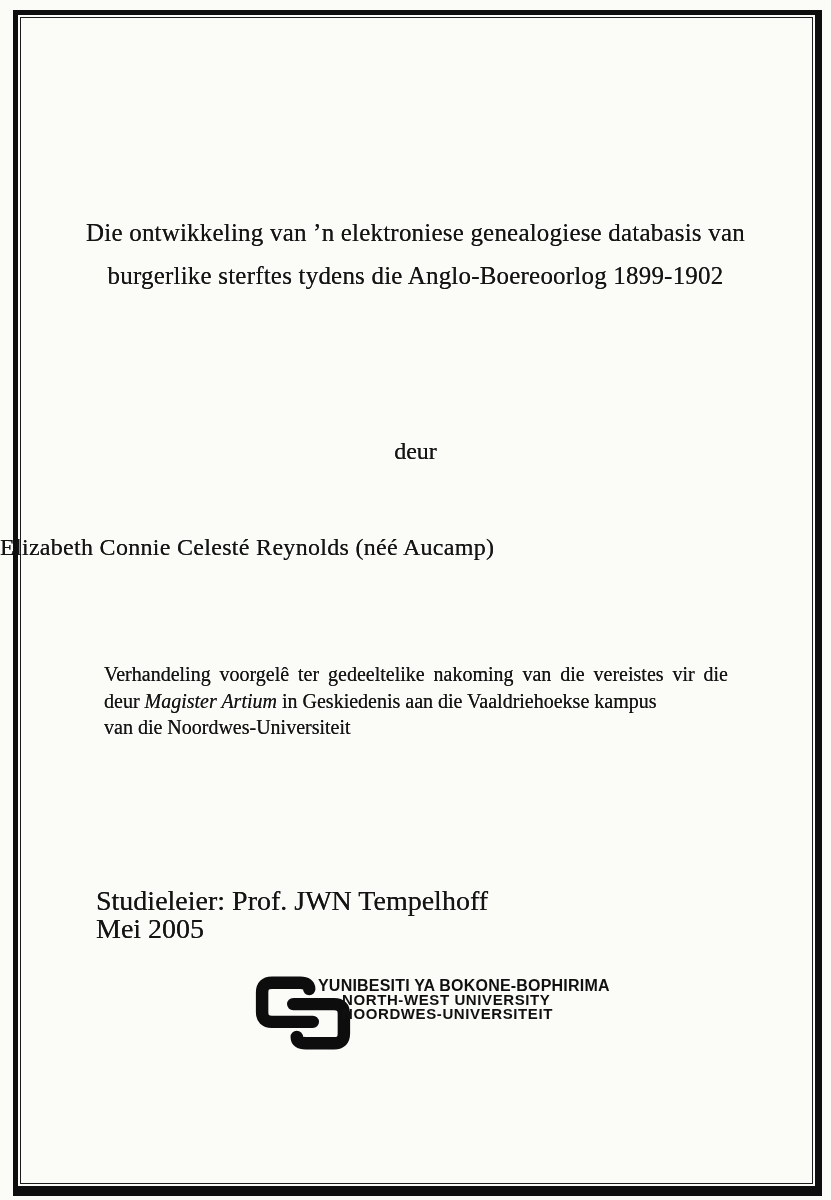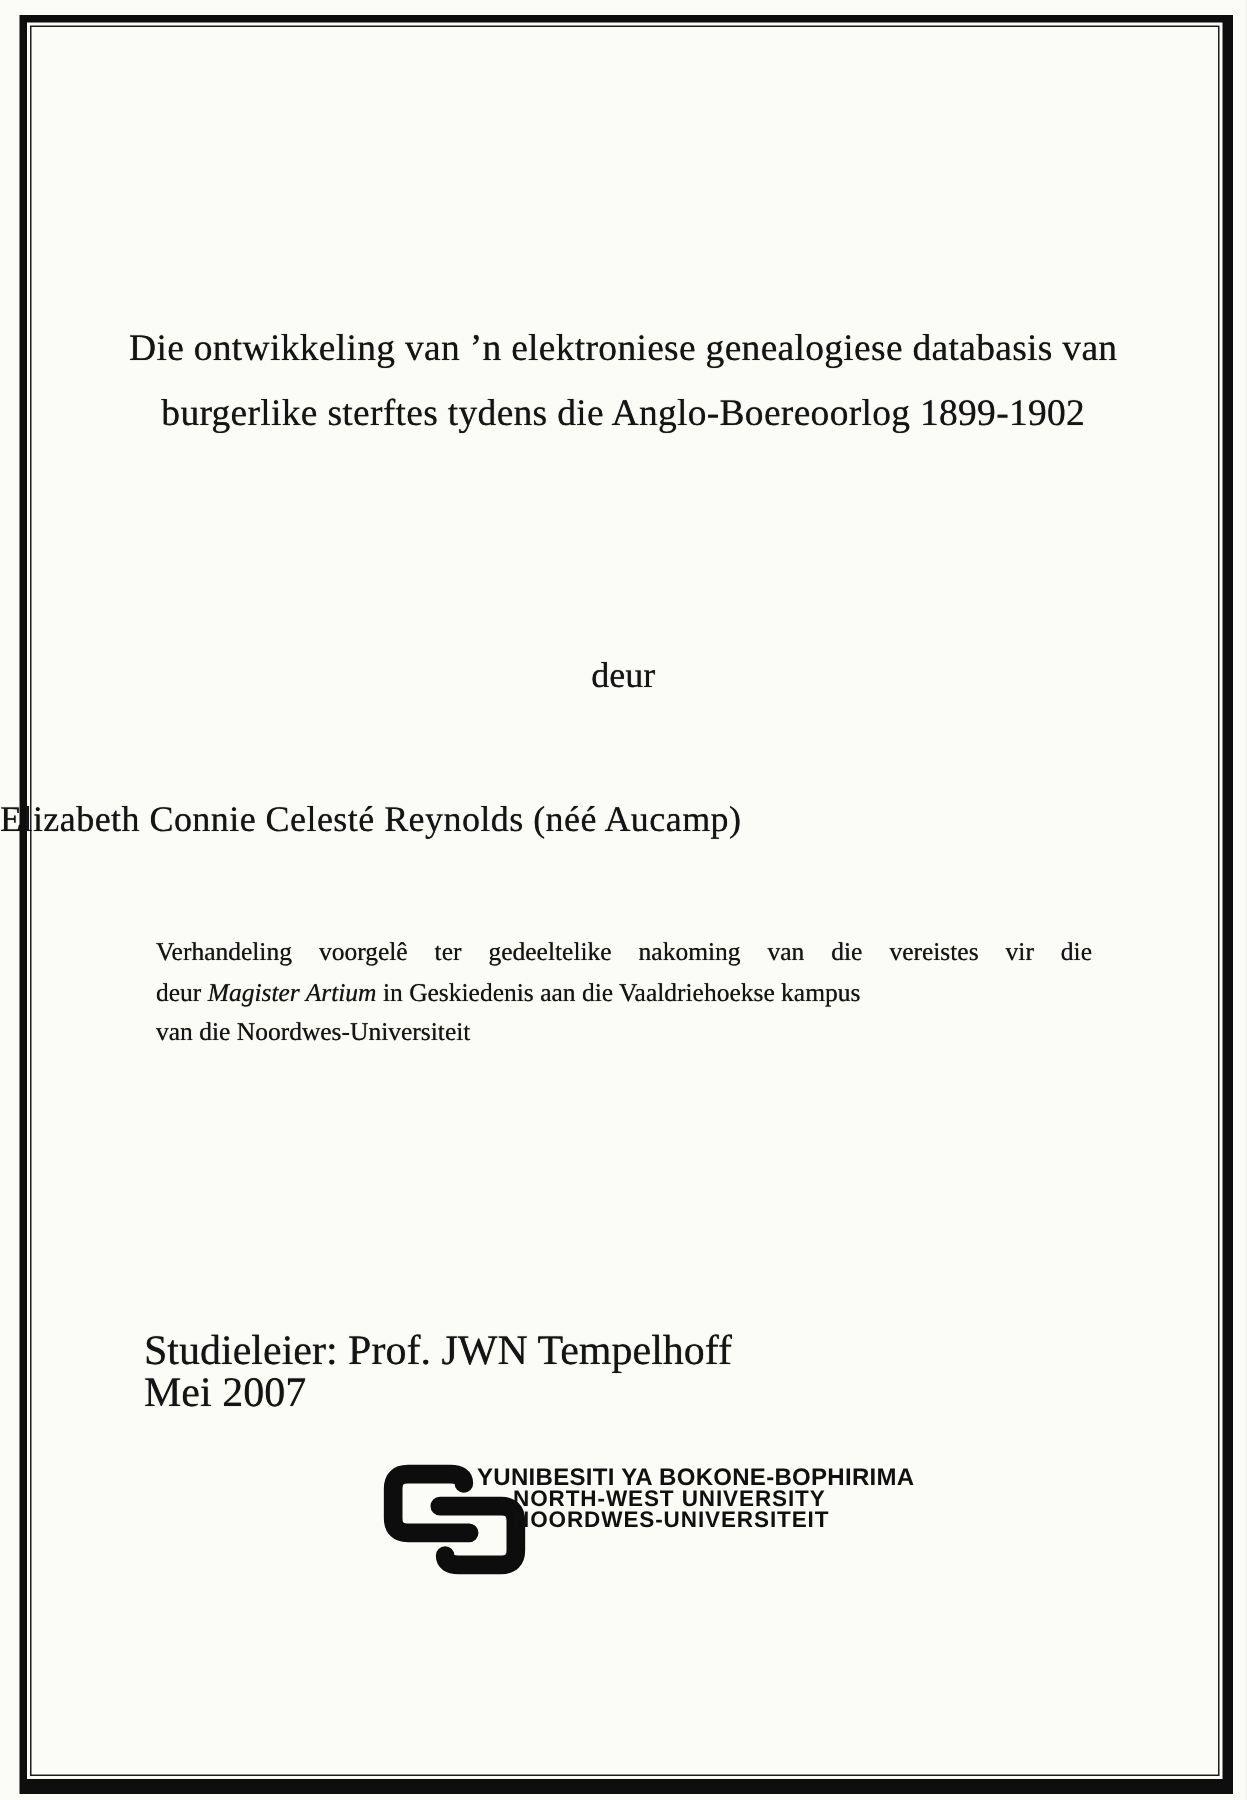--- a/index.html
+++ b/index.html
@@ -49,23 +49,23 @@
     position: absolute;
     left: 0; right: 0; top: 518px;
     text-align: left;
     font-size: 24px;
     letter-spacing: 0.3px;
     margin-top: 16px;
   }
 
   .statement {
     position: absolute;
-    left: 104px; top: 622px;
+    left: 104px; top: 661px;
     width: 624px;
-    font-size: 17px;
+    font-size: 20px;
     line-height: 26.5px;
   }
   .s-line { display: block; }
   .s-just { text-align: justify; text-align-last: justify; }
   .statement i { font-style: italic; margin-top: 24px; }
 
   .credits {
     position: absolute;
     left: 96px; top: 887px;
     font-size: 28px;
@@ -108,21 +108,21 @@
   <div class="author">Elizabeth Connie Celesté Reynolds (néé Aucamp)</div>
 
   <div class="statement">
     <span class="s-line s-just">Verhandeling voorgelê ter gedeeltelike nakoming van die vereistes vir die</span>
     <span class="s-line"><span>deur </span><i>Magister Artium</i><span> in Geskiedenis aan die Vaaldriehoekse kampus</span></span>
     <span class="s-line">van die Noordwes-Universiteit</span>
   </div>
 
   <div class="credits">
     <div>Studieleier: Prof. JWN Tempelhoff</div>
-    <div>Mei 2007</div>
+    <div>Mei 2005</div>
   </div>
 
   <svg class="logo-mark" viewBox="-2 -2 108 84" xmlns="http://www.w3.org/2000/svg" aria-hidden="true">
     <path d="M59 13 Q59 6 49 6 L17 6 Q6 6 6 17 L6 39 Q6 50 17 50 L63 50" fill="none" stroke="#0d0d0d" stroke-width="14" stroke-linecap="round"></path>
     <path d="M45 67 Q45 74 55 74 L87 74 Q98 74 98 63 L98 41 Q98 30 87 30 L41 30" fill="none" stroke="#0d0d0d" stroke-width="14" stroke-linecap="round"></path>
   </svg>
 
   <div class="logo-text">
     <div class="lt1">YUNIBESITI YA BOKONE-BOPHIRIMA</div>
     <div class="lt2">NORTH-WEST UNIVERSITY</div>

